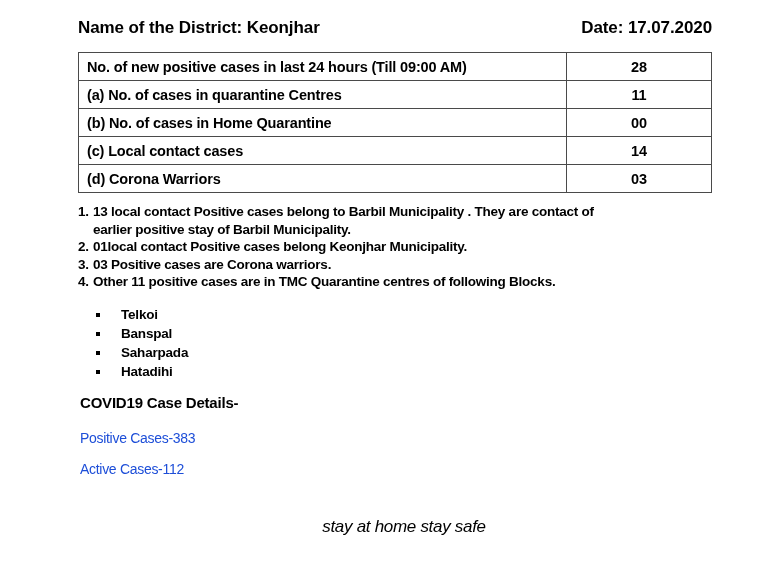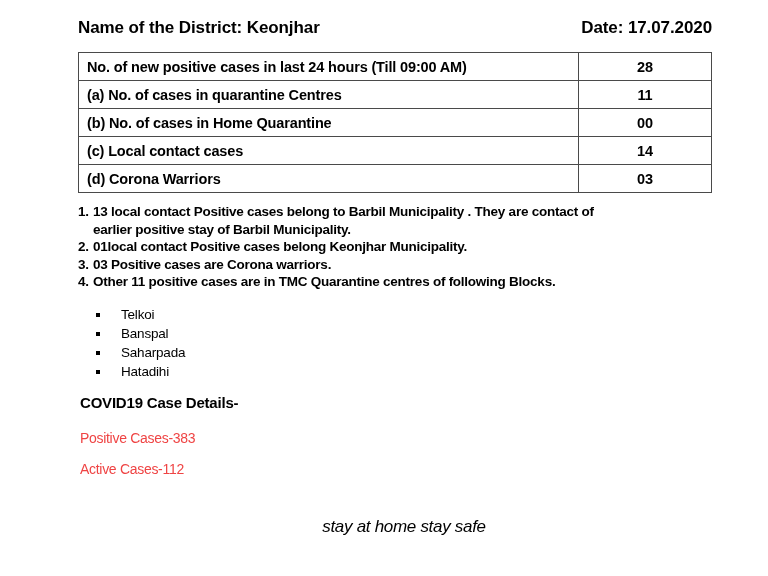--- a/index.html
+++ b/index.html
@@ -57,21 +57,21 @@
     border: 1px solid #4a4a4a;
     font-size: 14.5px;
     font-weight: bold;
     letter-spacing: -0.15px;
     height: 28px;
     padding: 0 0 0 8px;
     vertical-align: middle;
     box-sizing: border-box;
   }
   .case-table td.value {
-    width: 133px;
+    width: 145px;
     text-align: center;
     padding: 0;
   }
 
   
   .notes {
     position: absolute;
     left: 78px;
     top: 203px;
     width: 640px;
@@ -101,21 +101,21 @@
     position: absolute;
     left: 96px;
     top: 305px;
     width: 300px;
   }
   .block-item {
     display: flex;
     align-items: center;
     height: 19px;
     font-size: 13.5px;
-    font-weight: normal;
+    font-weight: bold;
     letter-spacing: -0.2px;
   }
   .block-bullet {
     width: 4px;
     height: 4px;
     background: #000000;
     flex: 0 0 4px;
     margin-right: 21px;
   }
 
@@ -130,21 +130,21 @@
   }
   .details-list {
     position: absolute;
     left: 80px;
     top: 423px;
     width: 320px;
   }
   .details-line {
     font-size: 14px;
     font-weight: normal;
-    color: #ef4444;
+    color: #1d4ed8;
     letter-spacing: -0.3px;
     height: 31px;
     line-height: 31px;
   }
 
   
   .footer {
     position: absolute;
     left: 0;
     top: 517px;

